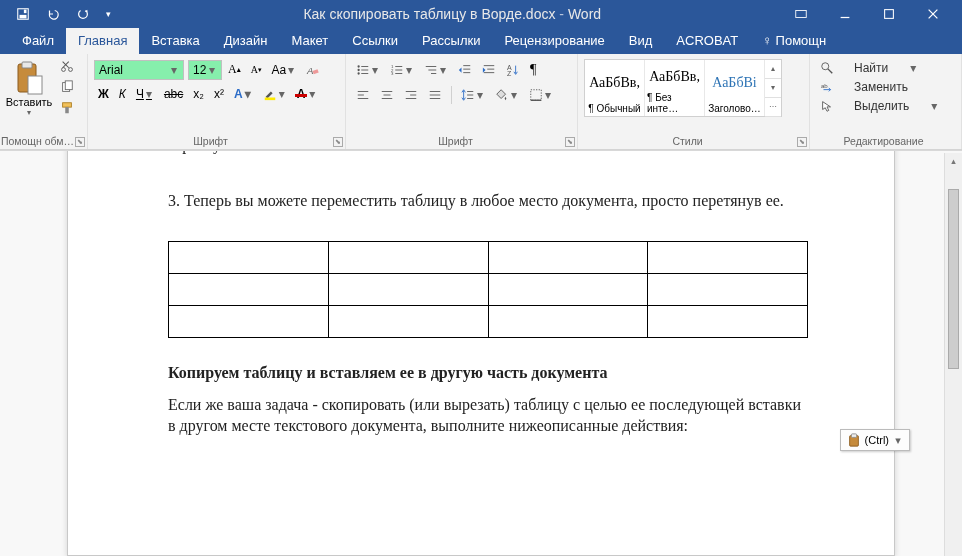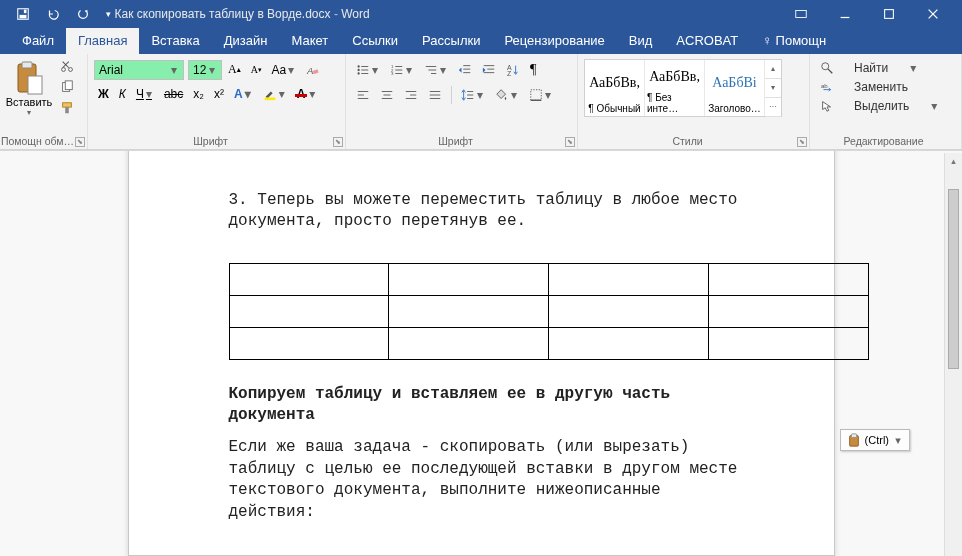--- a/index.html
+++ b/index.html
@@ -1,20 +1,20 @@
 <!DOCTYPE html>
 <html><head>
 <meta charset="utf-8">
 <style>
 * { box-sizing: border-box; margin: 0; padding: 0; }
 body { font-family: "Segoe UI", Tahoma, sans-serif; font-size: 12px; background: #e6e6e6; width: 962px; height: 556px; overflow: hidden; }
 .titlebar { background: #2b579a; color: #fff; height: 28px; display: flex; align-items: center; padding: 0 4px; }
 .qa { display: flex; gap: 8px; align-items: center; padding-left: 8px; }
 .qa svg, .win-controls svg { width: 14px; height: 14px; }
-.title { flex: 1; font-size: 12px; color: #e8e8e8; }
+.title { flex: 1; text-align: center; font-size: 14px; color: #e8e8e8; }
 .title .dim { color: #b8c5dc; }
 .win-controls { display: flex; gap: 22px; align-items: center; padding-right: 14px; }
 .menubar { background: #2b579a; color: #fff; height: 26px; display: flex; align-items: flex-end; padding-left: 10px; }
 .tab { padding: 5px 12px 6px; font-size: 13px; cursor: pointer; }
 .tab.active { background: #f3f3f3; color: #2b579a; }
 .ribbon { background: #f3f3f3; border-bottom: 1px solid #d4d4d4; height: 96px; display: flex; }
 .group { border-right: 1px solid #e1e1e1; padding: 2px 6px 0; display: flex; flex-direction: column; position: relative; }
 .group-label { font-size: 10.5px; color: #666; text-align: center; padding: 1px 0 2px; position: absolute; bottom: 0; left: 0; right: 12px; }
 .group-dlg { position: absolute; bottom: 2px; right: 2px; width: 10px; height: 10px; border: 1px solid #aaa; font-size: 7px; color: #888; text-align: center; line-height: 8px; }
 .btn { display: inline-flex; align-items: center; justify-content: center; padding: 2px 3px; cursor: pointer; border: 1px solid transparent; }
@@ -26,21 +26,21 @@
 .font-sel { width: 90px; }
 .size-sel { width: 34px; margin-left: 2px; }
 .dd { width: 10px; text-align: center; color: #666; }
 .styles-gallery { display: flex; border: 1px solid #d0d0d0; background: #fff; height: 58px; }
 .style-item { width: 60px; border-right: 1px solid #e8e8e8; display: flex; flex-direction: column; align-items: center; justify-content: center; font-size: 10px; cursor: pointer; padding: 2px; }
 .style-preview { font-family: "Times New Roman", serif; font-size: 14px; flex: 1; display: flex; align-items: center; }
 .style-nav { width: 16px; display: flex; flex-direction: column; }
 .style-nav div { flex: 1; border-bottom: 1px solid #e0e0e0; text-align: center; font-size: 8px; color: #666; cursor: pointer; line-height: 18px; }
 .edit-links div { display: flex; align-items: center; gap: 20px; font-size: 12px; color: #333; padding: 2px 4px; cursor: pointer; }
 .doc-bg { background: #f8f8f8; height: 406px; border-top: 1px solid #d8d8d8; overflow: hidden; position: relative; display: flex; justify-content: center; }
-.page { background: #fff; width: 707px; border: 1px solid #c8c8c8; box-shadow: 0 2px 6px rgba(0,0,0,0.15); margin-top: -12px; padding: 0 90px 40px 100px; font-family: Liberation Mono, monospace; font-size: 16px; color: #222; line-height: 1.35; }
+.page { background: #fff; width: 828px; border: 1px solid #c8c8c8; box-shadow: 0 2px 6px rgba(0,0,0,0.15); margin-top: -12px; padding: 0 90px 40px 100px; font-family: Liberation Serif, serif; font-size: 16px; color: #222; line-height: 1.35; }
 .page p { margin-bottom: 8px; }
 .doc-table { border-collapse: collapse; width: 640px; margin: 30px 0 24px; }
 .doc-table td { border: 1px solid #000; height: 32px; }
 .bold { font-weight: bold; }
 .paste-hint { position: absolute; right: 52px; top: 278px; background: #fdfdfd; border: 1px solid #bbb; padding: 3px 6px; font-size: 11px; display: flex; align-items: center; gap: 4px; box-shadow: 1px 1px 2px rgba(0,0,0,0.2); }
 .ico { width: 14px; height: 14px; display: inline-block; }
 .sep { width: 1px; height: 18px; background: #d0d0d0; margin: 0 3px; }
 .scrollbar { position: absolute; right: 0; top: 153px; bottom: 0; width: 18px; background: #f0f0f0; border-left: 1px solid #ddd; }
 .scroll-thumb { background: #cdcdcd; border: 1px solid #aaa; margin: 20px 3px 0; height: 180px; }
 </style>

